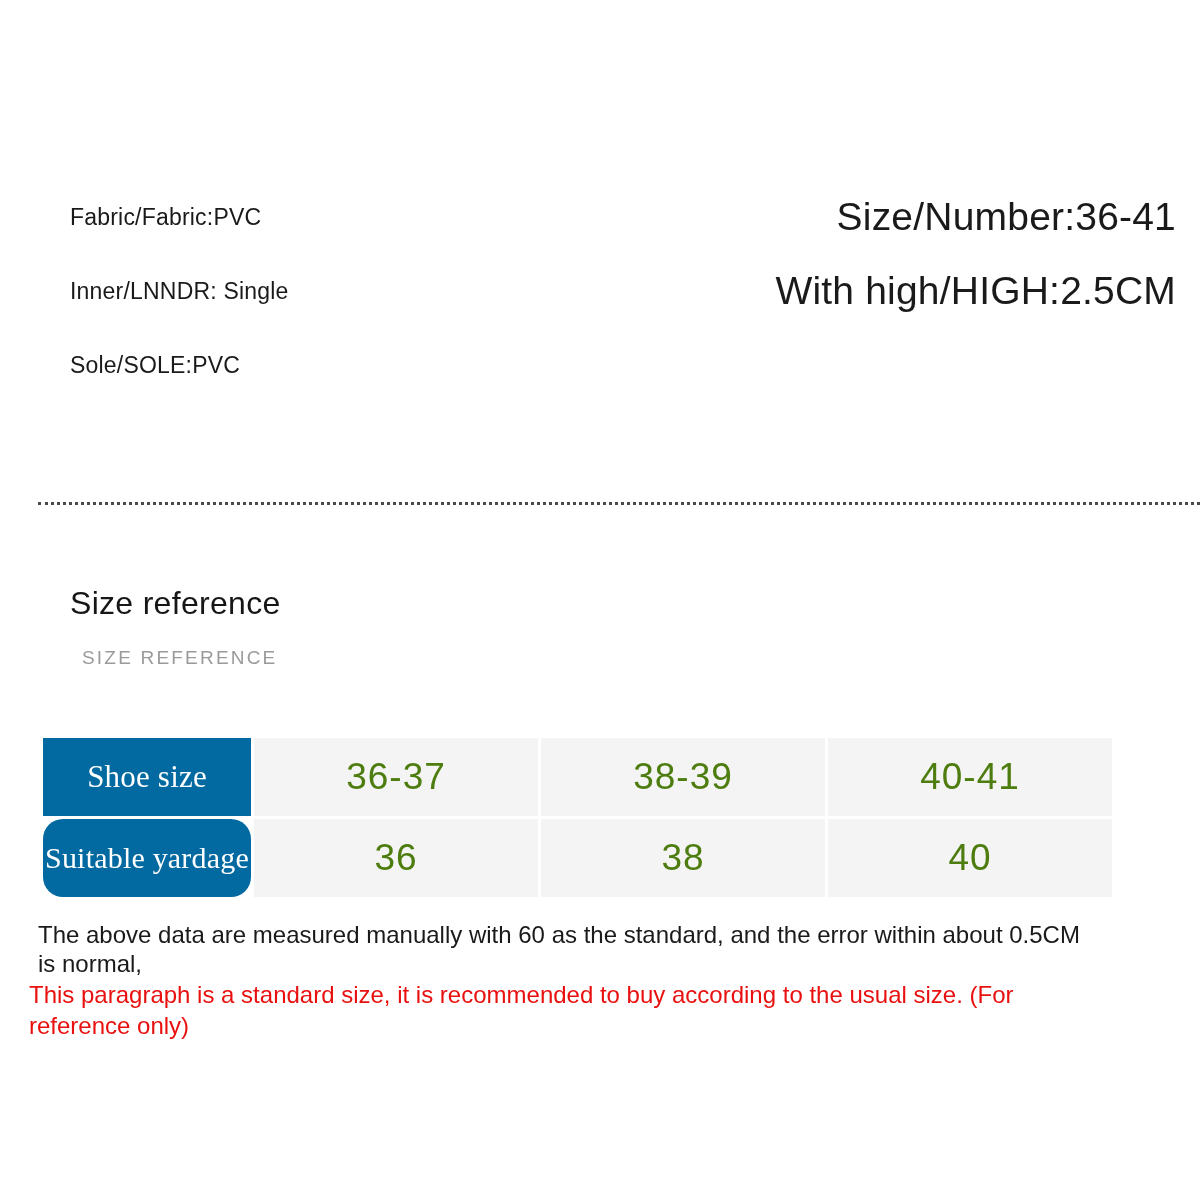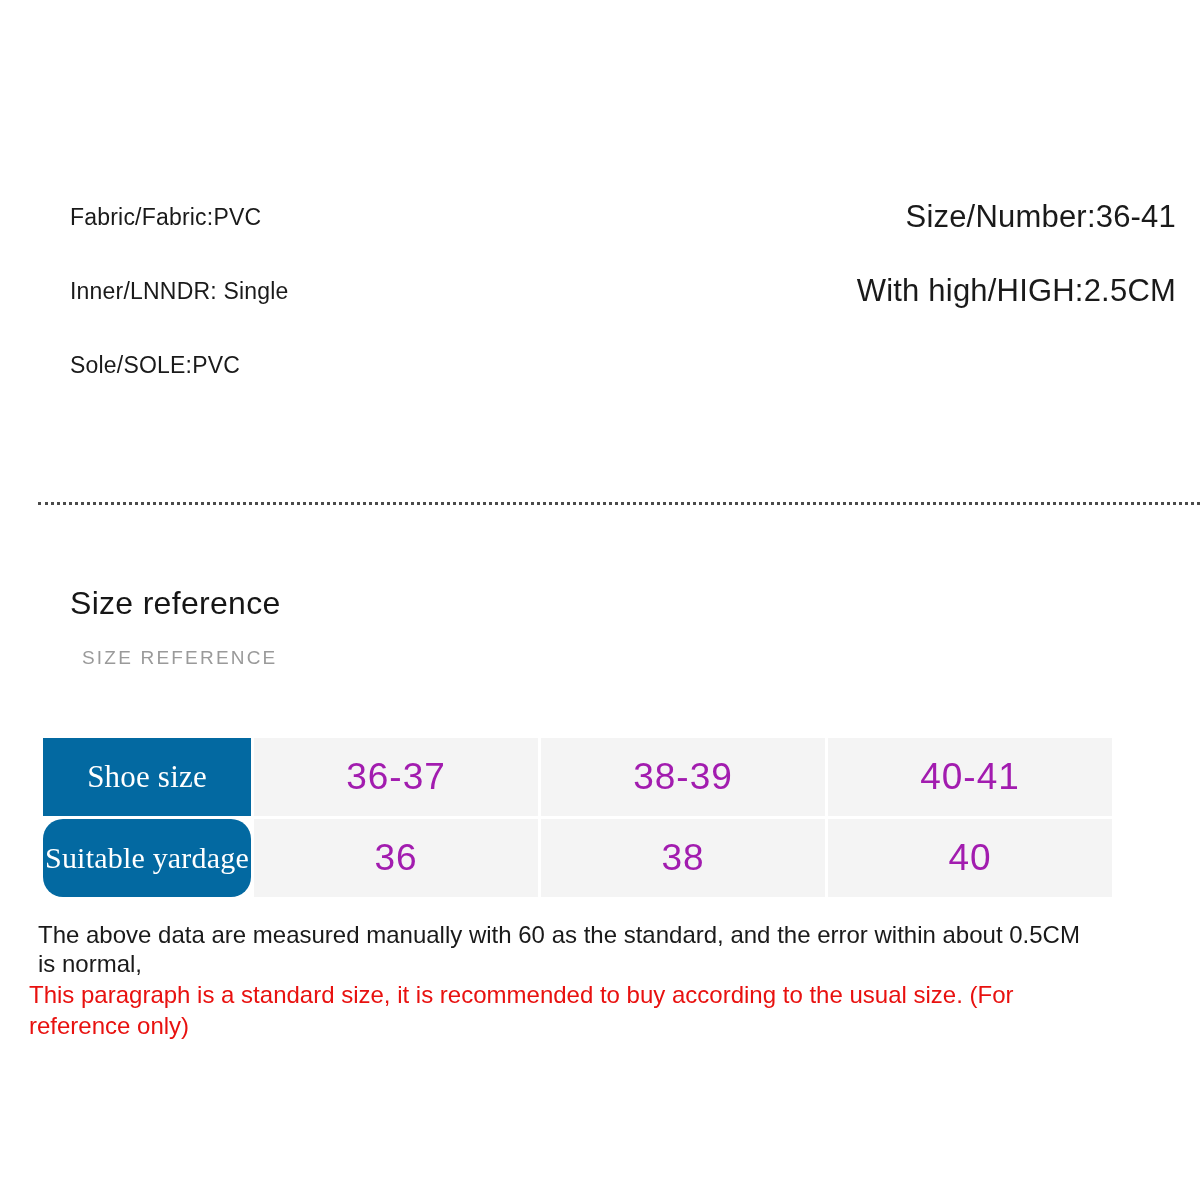--- a/index.html
+++ b/index.html
@@ -38,21 +38,21 @@
     text-align: right;
   }
   .spec-line {
     font-size: 23px;
     line-height: 74px;
     color: #1a1a1a;
     white-space: nowrap;
     letter-spacing: 0.2px;
   }
   .spec-col-right .spec-line {
-    font-size: 31px;
+    font-size: 39px;
   }
 
   
   .divider {
     position: absolute;
     top: 502px;
     left: 38px;
     width: 1162px;
     border-top: 3px dotted #4a4a4a;
     height: 0;
@@ -96,21 +96,21 @@
     background: #0369a1;
     color: #ffffff;
     width: 208px;
     font-size: 31px;
     line-height: 1.15;
     letter-spacing: 0.2px;
     font-family: Liberation Serif, serif;
   }
   .size-table td.cell {
     background: #f4f4f4;
-    color: #a21caf;
+    color: #4d7c0f;
     font-size: 37px;
     letter-spacing: 1px;
   }
   .size-table tr.row2 td.hdr {
     font-size: 30px;
     border-radius: 20px;
   }
   .size-table tr.row2 td.cell {
     font-size: 37px;
   }

